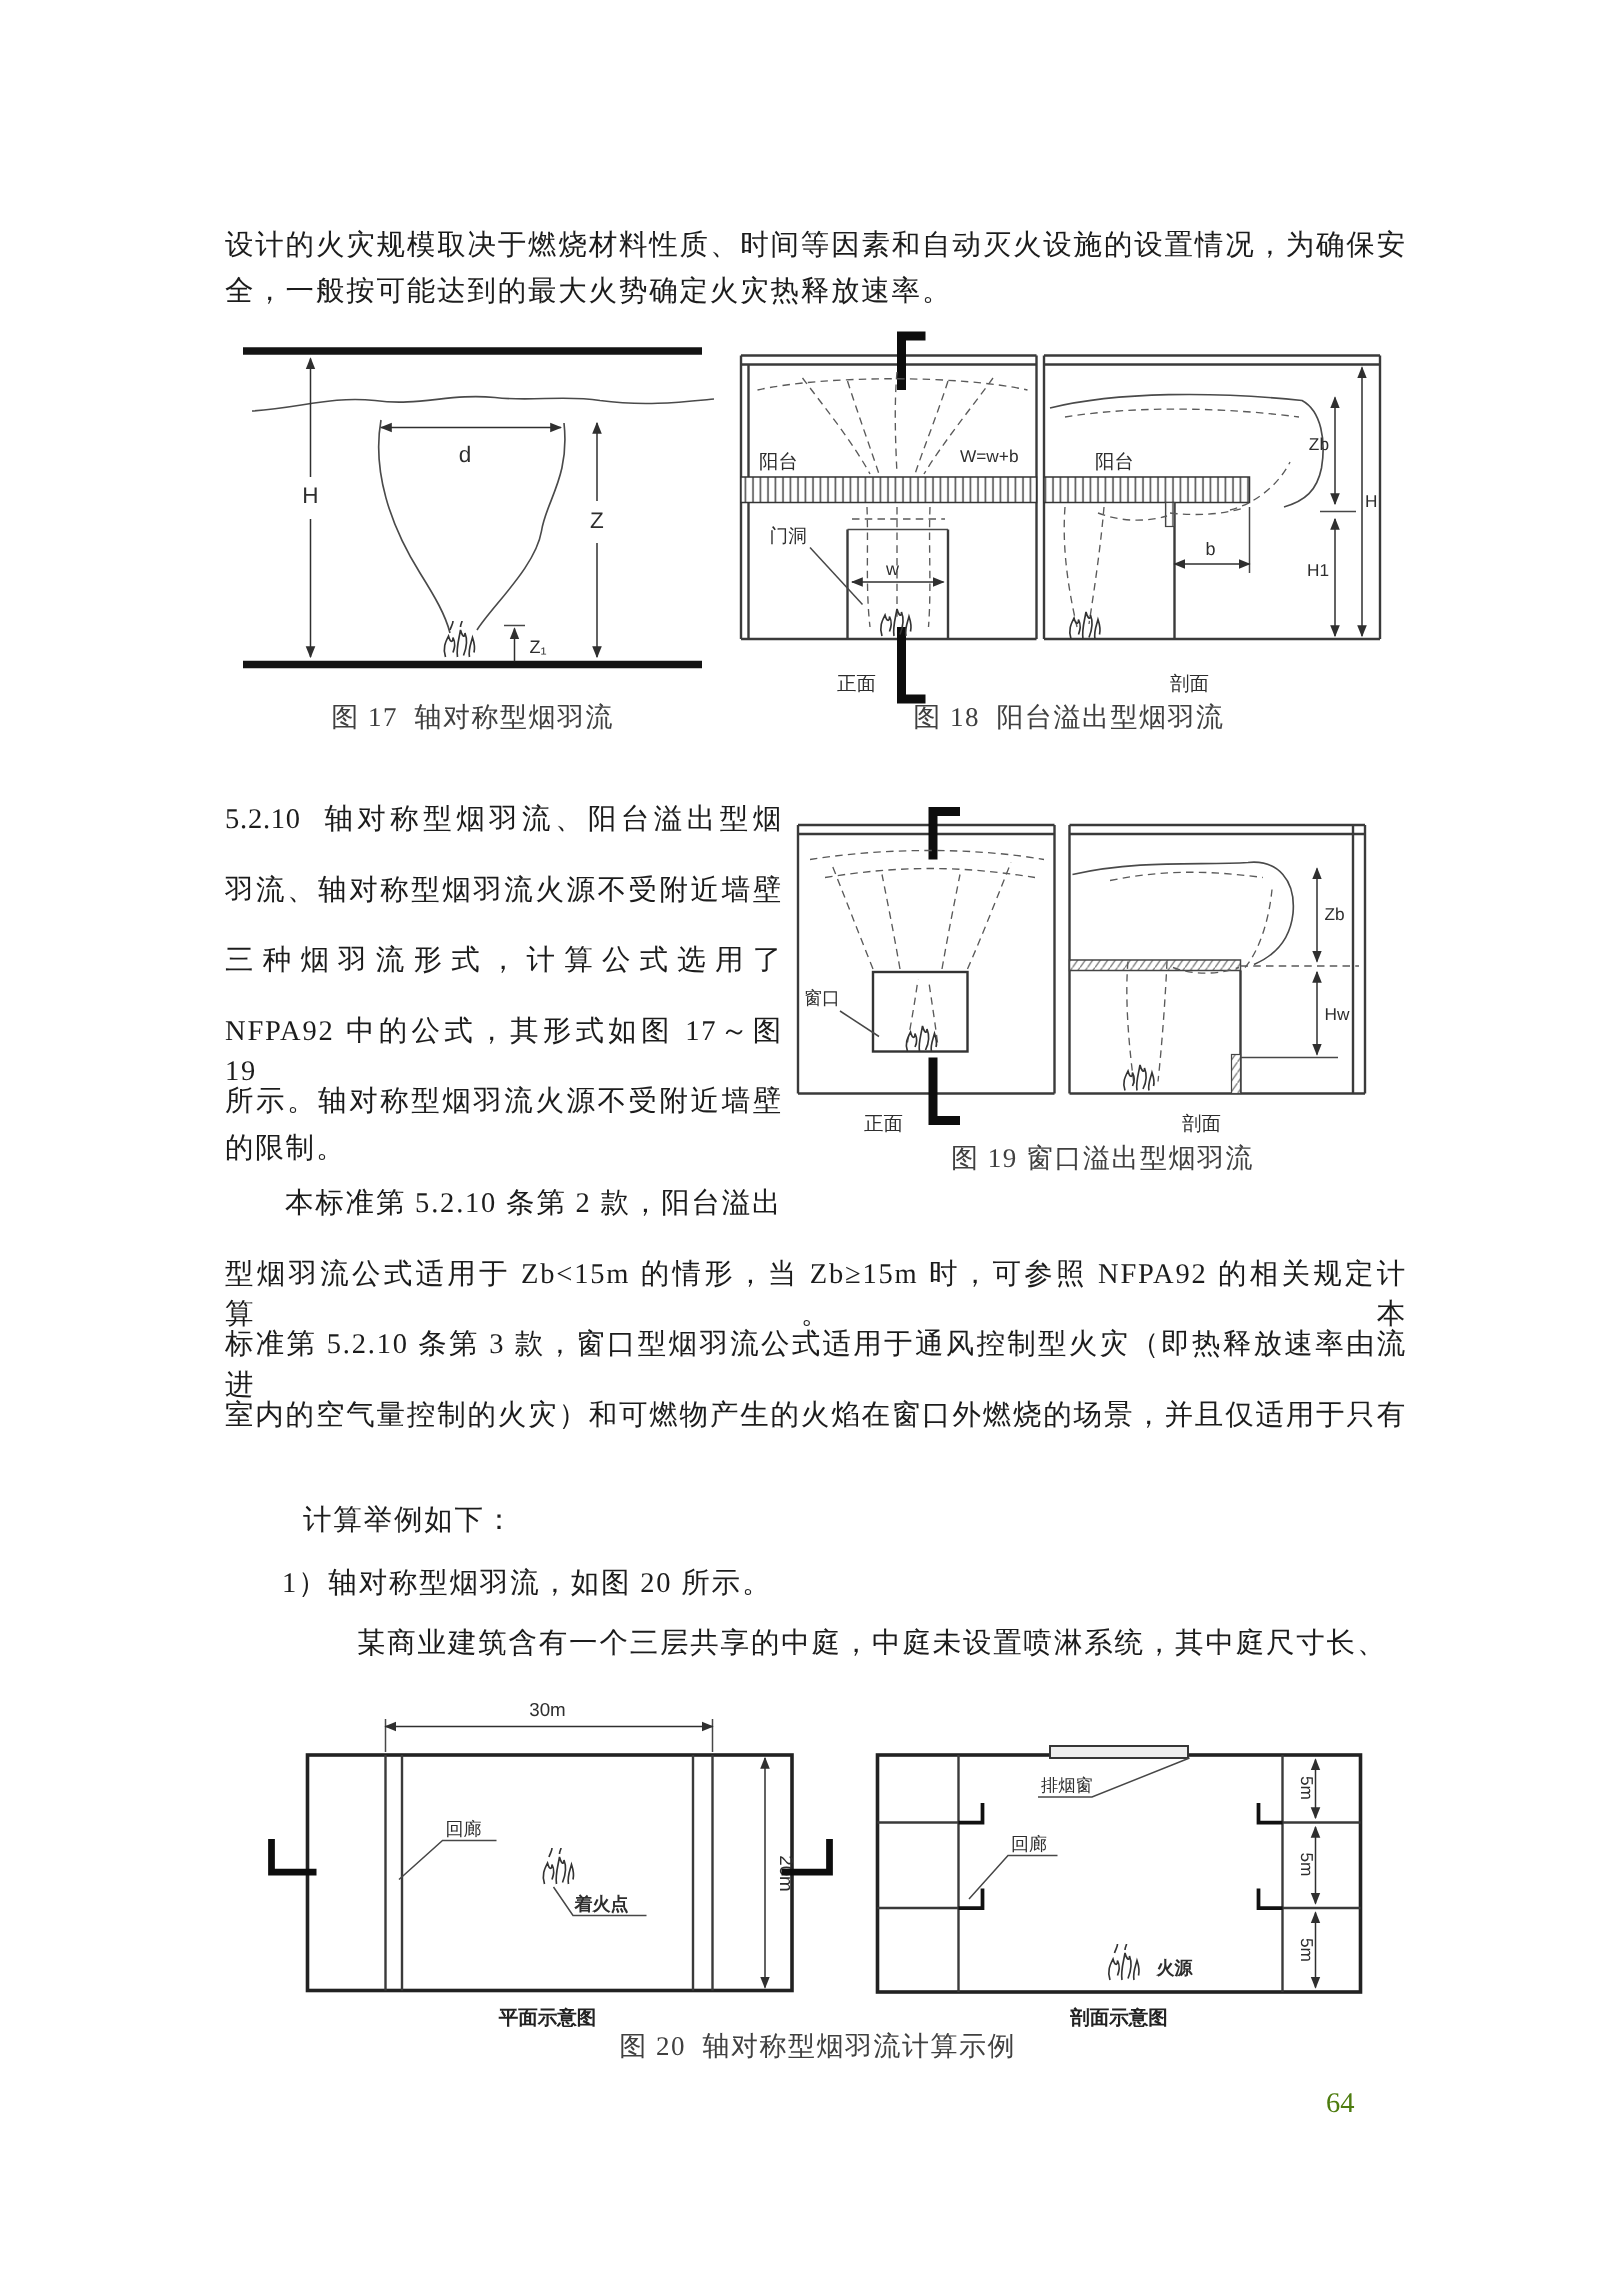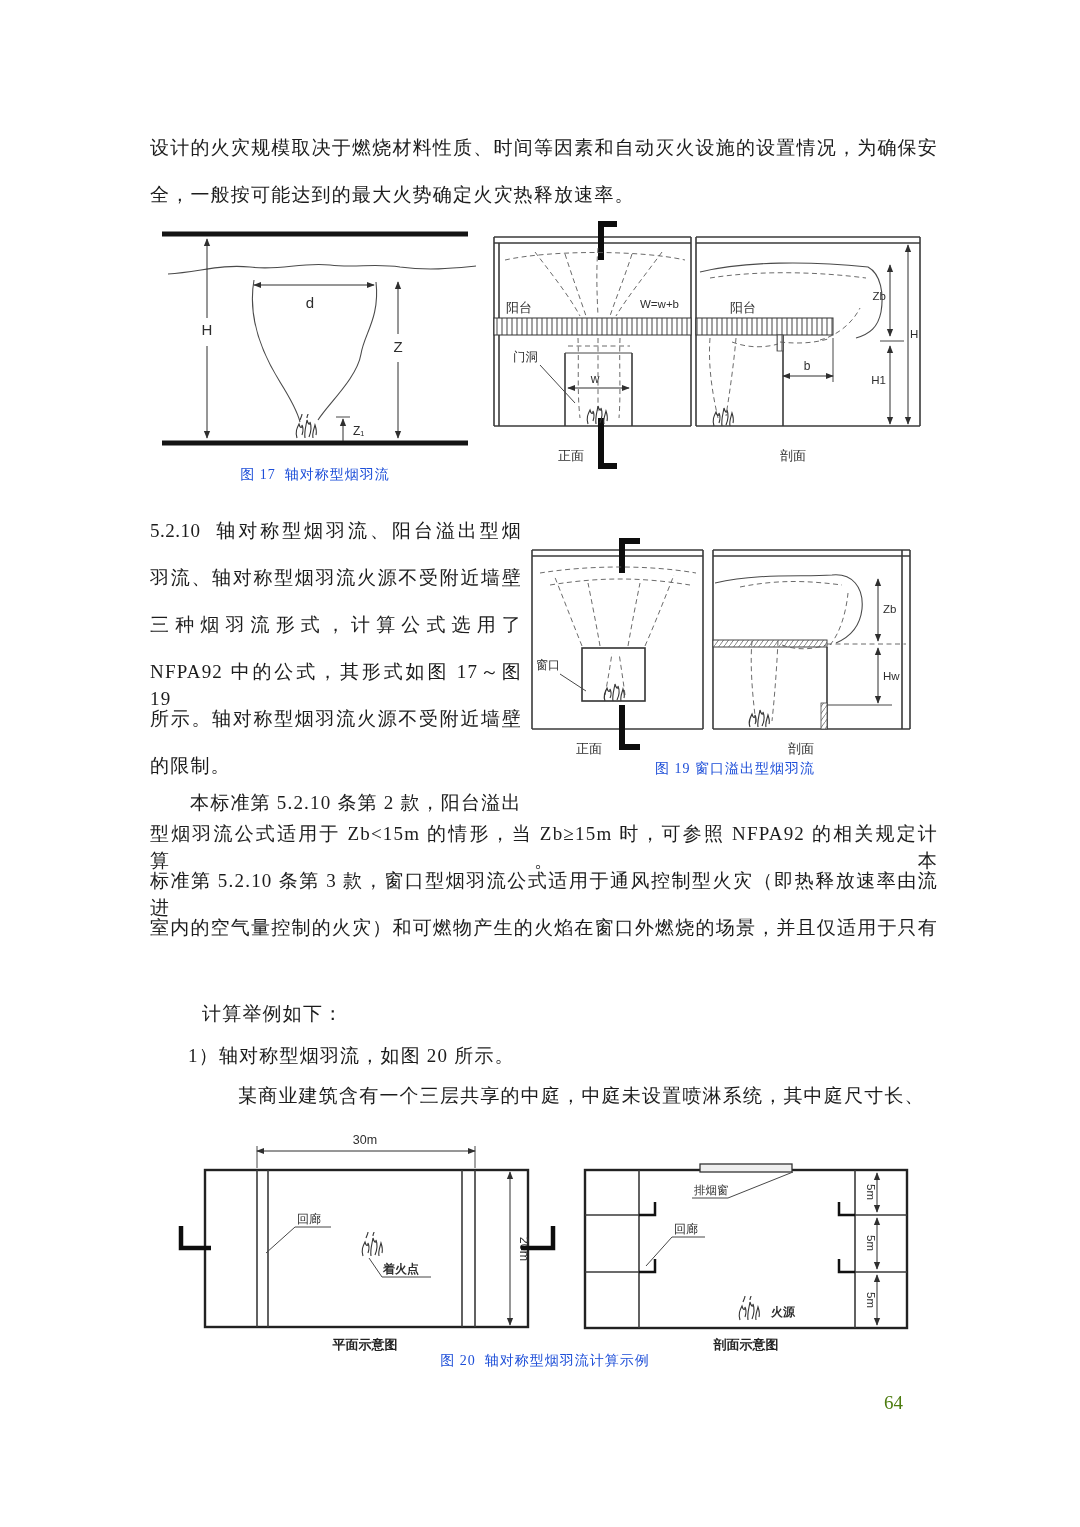--- a/index.html
+++ b/index.html
@@ -3,24 +3,24 @@
 <meta charset="utf-8">
 <style>
   html,body { margin:0; padding:0; background:#e8e8e8; }
   .page {
     position:relative; width:1080px; height:1527px; margin:0 auto;
     background:#ffffff; font-family:"Liberation Serif", serif; color:#1c1c1c;
     overflow:hidden;
   }
   .ln { position:absolute; left:150px; width:788px; font-size:19px;
         line-height:27px; letter-spacing:1.2px; }
-  .jy { text-align:justify; text-align-last:justify; }
+  .jy { text-align:justify; text-align-last:justify;margin-top:16px; }
   .col { width:372px; }
-  .cap { position:absolute; font-size:14px; text-align:center;
-         letter-spacing:1px; white-space:pre; color:#1d4ed8; }
+  .cap { position:absolute; font-size:18px; text-align:center;
+         letter-spacing:1px; white-space:pre; color:#404040; }
   .pgnum { position:absolute; font-size:19px; color:#4d7c0f; }
   .num { font-weight:normal; letter-spacing:.5px; }
   svg { position:absolute; }
   svg text { font-family:"Liberation Sans", sans-serif; fill:#2e2e2e; }
   .thick { stroke:#141414; stroke-width:5; }
   .wall  { stroke:#3a3a3a; stroke-width:1.6; fill:none; }
   .thin  { stroke:#474747; stroke-width:1; fill:none; }
   .dim   { stroke:#2f2f2f; stroke-width:1; fill:none; }
   .sm    { stroke:#5a5a5a; stroke-width:.9; fill:none; stroke-dasharray:5 3.5; }
   .sm2   { stroke:#4a4a4a; stroke-width:1.1; fill:none; }
@@ -133,20 +133,21 @@
     </g>
     <line class="dim" x1="410" y1="45" x2="410" y2="116" marker-start="url(#m18)" marker-end="url(#m18)"></line>
     <line class="dim" x1="410" y1="126" x2="410" y2="204" marker-start="url(#m18)" marker-end="url(#m18)"></line>
     <line class="dim" x1="428" y1="25" x2="428" y2="204" marker-start="url(#m18)" marker-end="url(#m18)"></line>
     <line class="thin" x1="400" y1="121" x2="424" y2="121"></line>
     <text x="406" y="80" text-anchor="end" font-size="11.5">Zb</text>
     <text x="406" y="164" text-anchor="end" font-size="11.5">H1</text>
     <text x="430" y="118" font-size="11.5">H</text>
     <text x="300" y="240" font-size="13">剖面</text>
   </svg>
+  <div class="cap" style="left:485px; top:466px; width:455px">图 18  阳台溢出型烟羽流</div>
 
   <div class="ln col jy" style="top:517px">
     <span class="num">5.2.10</span><span style="padding-left:14px">轴对称型烟羽流、阳台溢出型烟</span>
   </div>
   <div class="ln col jy" style="top:564px">羽流、轴对称型烟羽流火源不受附近墙壁</div>
   <div class="ln col jy" style="top:611px">三种烟羽流形式，计算公式选用了</div>
   <div class="ln col jy" style="top:658px">NFPA92 中的公式，其形式如图 17～图 19</div>
   <div class="ln col jy" style="top:705px">所示。轴对称型烟羽流火源不受附近墙壁</div>
   <div class="ln col" style="top:752px">的限制。</div>
 

